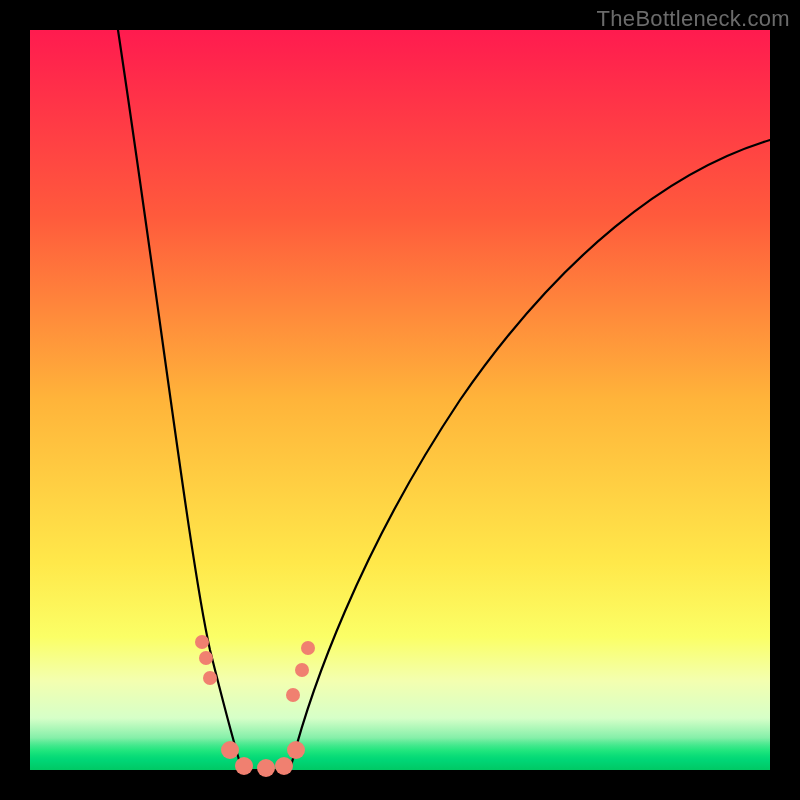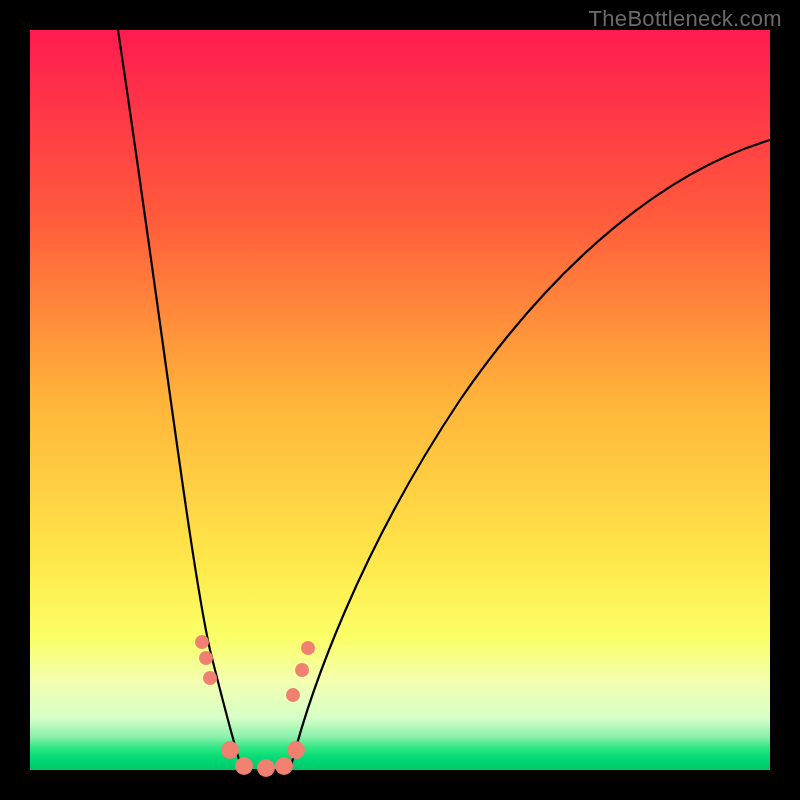--- a/index.html
+++ b/index.html
@@ -34,21 +34,21 @@
     height: 32px;
     background: linear-gradient(to bottom,
       rgba(0,255,100,0.0) 0%,
       rgba(0,230,110,0.6) 40%,
       #00d676 70%,
       #00c864 100%);
   }
   .watermark {
     position: absolute;
     top: 6px;
-    right: 18px;
+    right: 10px;
     color: #6b6b6b;
     font-size: 22px;
     font-weight: 500;
     letter-spacing: 0.3px;
     font-family: Arial, sans-serif;
   }
   svg.curves {
     position: absolute;
     left: 0;
     top: 0;

